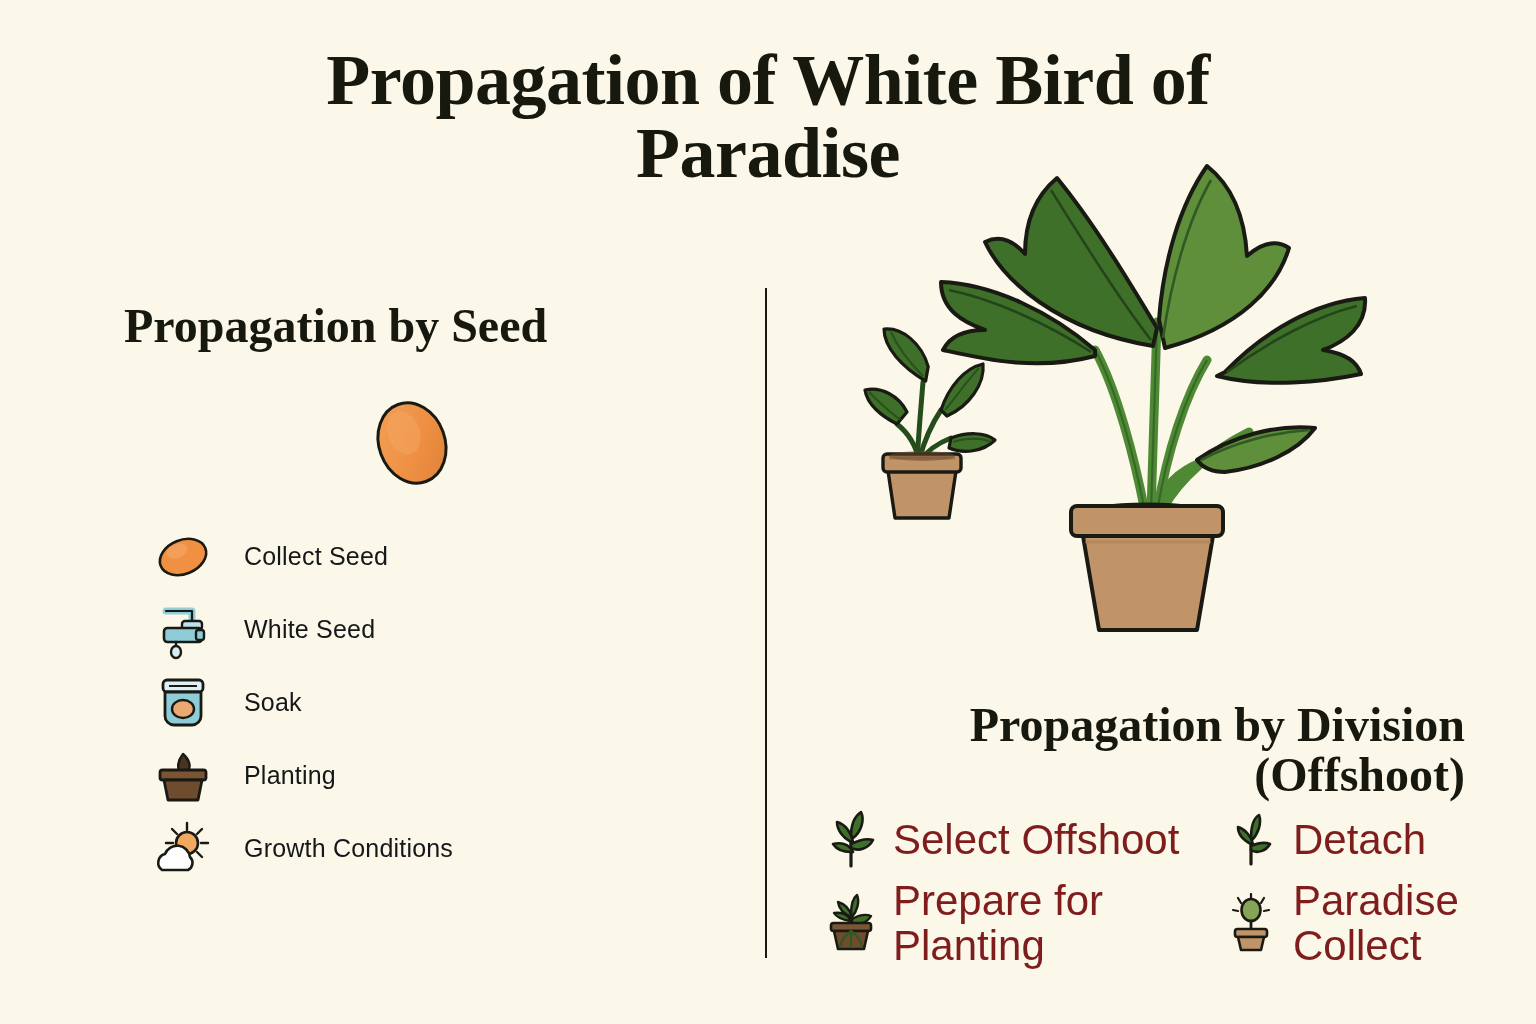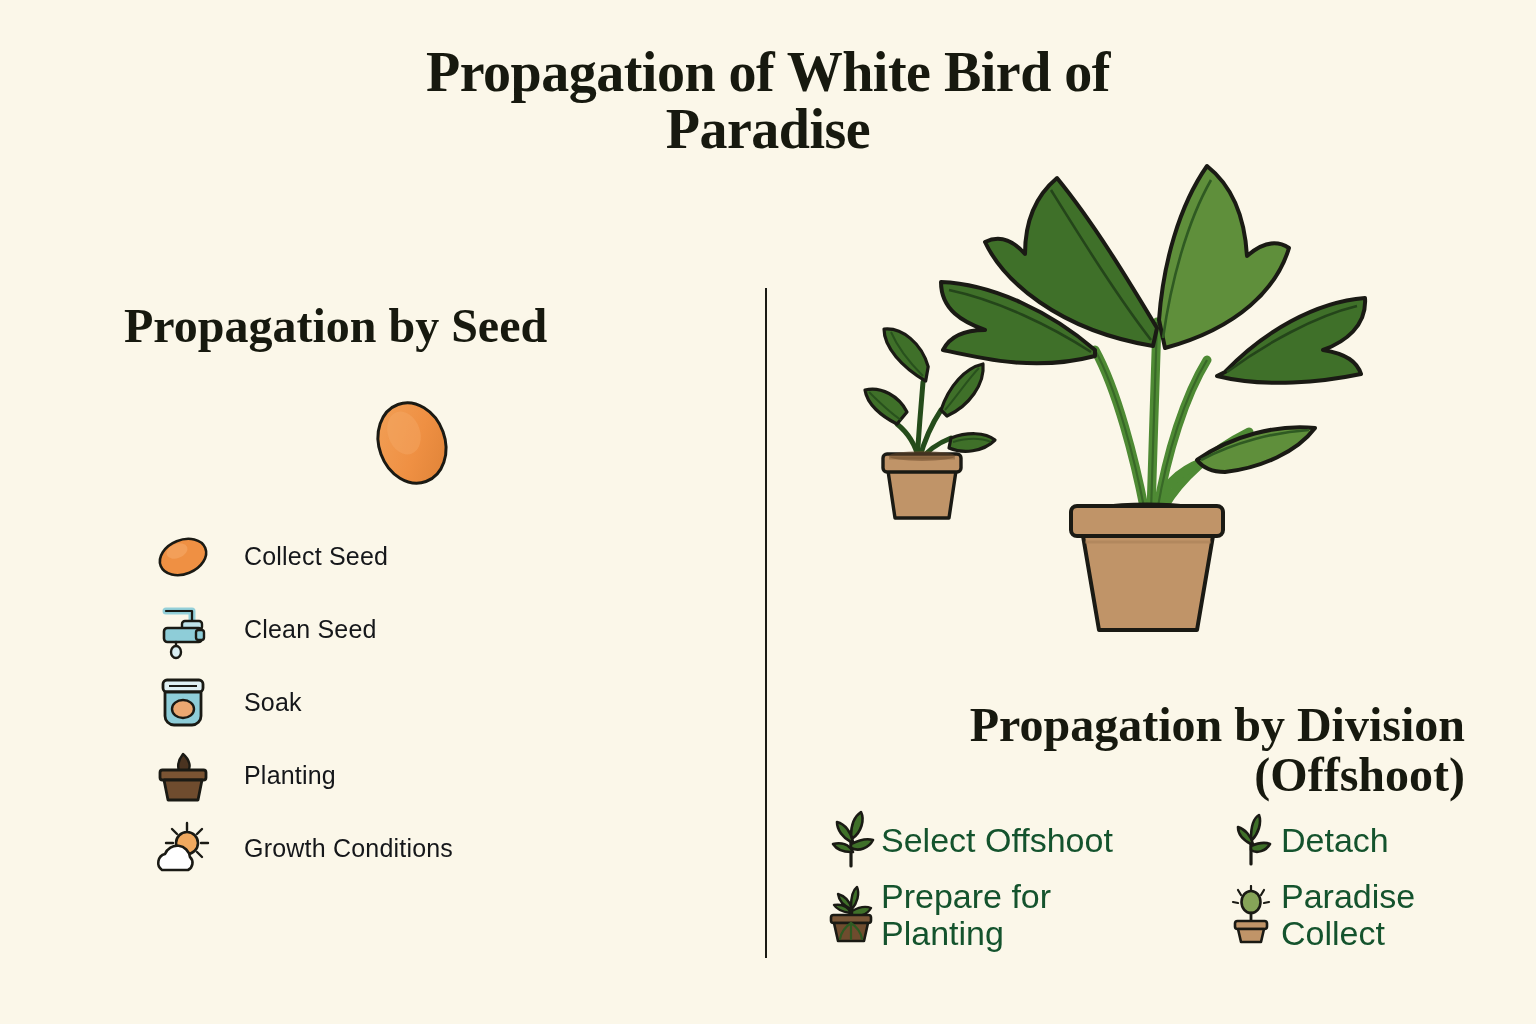--- a/index.html
+++ b/index.html
@@ -11,21 +11,21 @@
     position:relative;
   }
   .canvas{position:relative;width:1536px;height:1024px;}
 
   
   .title{
     position:absolute;left:0;top:44px;width:1536px;
     text-align:center;
     font-family:"Liberation Serif", serif;
     font-weight:700;
-    font-size:56px;
+    font-size:72px;
     line-height:1.02;
     color:#17190f;
     letter-spacing:-0.5px;
   }
   .title .l2{display:block;font-family:Liberation Serif, serif;}
 
   
   .divider{
     position:absolute;left:765px;top:288px;
     width:2px;height:670px;
@@ -87,23 +87,23 @@
     grid-template-rows:auto auto;
     row-gap:8px;
   }
   .div-item{display:flex;align-items:center;}
   .div-item .ic{
     width:52px;height:60px;
     display:flex;align-items:center;justify-content:center;
     flex:0 0 52px;
   }
   .div-item .lbl{
-    margin-left:4px;
-    font-size:34px;line-height:1.08;
-    color:#14532d;
+    margin-left:16px;
+    font-size:42px;line-height:1.08;
+    color:#7f1d1d;
   }
   .div-item .lbl .l2{display:block;}
 </style>
 </head>
 <body>
 
 <div class="canvas">
 
   <div class="title">
     <span>Propagation of White Bird of</span>
@@ -150,21 +150,21 @@
 
             <rect x="30" y="22" width="20" height="9" rx="3" fill="#bfe3ea" stroke="#1a1a14" stroke-width="2.4"></rect>
 
             <rect x="12" y="29" width="38" height="14" rx="3.5" fill="#8ecdd8" stroke="#1a1a14" stroke-width="2.6"></rect>
             <rect x="44" y="31" width="8" height="10" rx="2.5" fill="#8ecdd8" stroke="#1a1a14" stroke-width="2.4"></rect>
 
             <path d="M24 43 L24 50" stroke="#1a1a14" stroke-width="2.4" stroke-linecap="round"></path>
             <ellipse cx="24" cy="53" rx="5" ry="6" fill="#d9eef2" stroke="#1a1a14" stroke-width="2.4"></ellipse>
           </svg>
         </span>
-        <span class="lbl">Clean Seed</span>
+        <span class="lbl">White Seed</span>
       </div>
 
       <div class="seed-item">
         <span class="ic">
           <svg viewBox="0 0 62 62" width="62" height="62">
 
             <rect x="11" y="8" width="40" height="12" rx="4" fill="#dff0f4" stroke="#1a1a14" stroke-width="2.8"></rect>
             <line x1="17" y1="14" x2="45" y2="14" stroke="#1a1a14" stroke-width="2"></line>
 
             <path d="M13 20 H49 V44 a9 9 0 0 1 -9 9 H22 a9 9 0 0 1 -9 -9 Z" fill="#8ecdd8" stroke="#1a1a14" stroke-width="2.8"></path>

